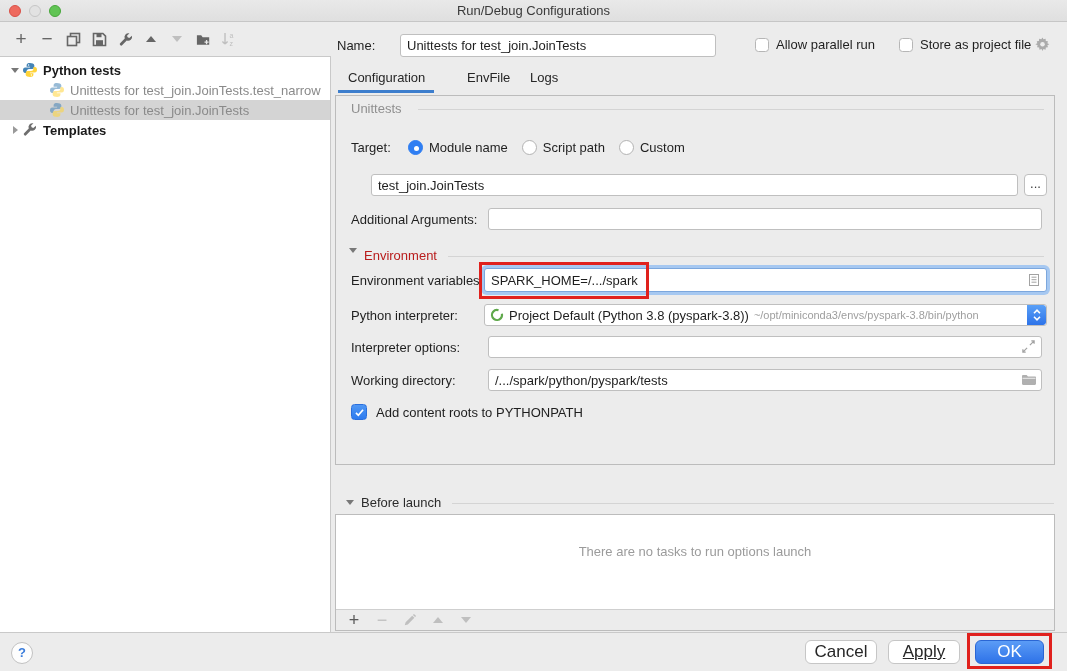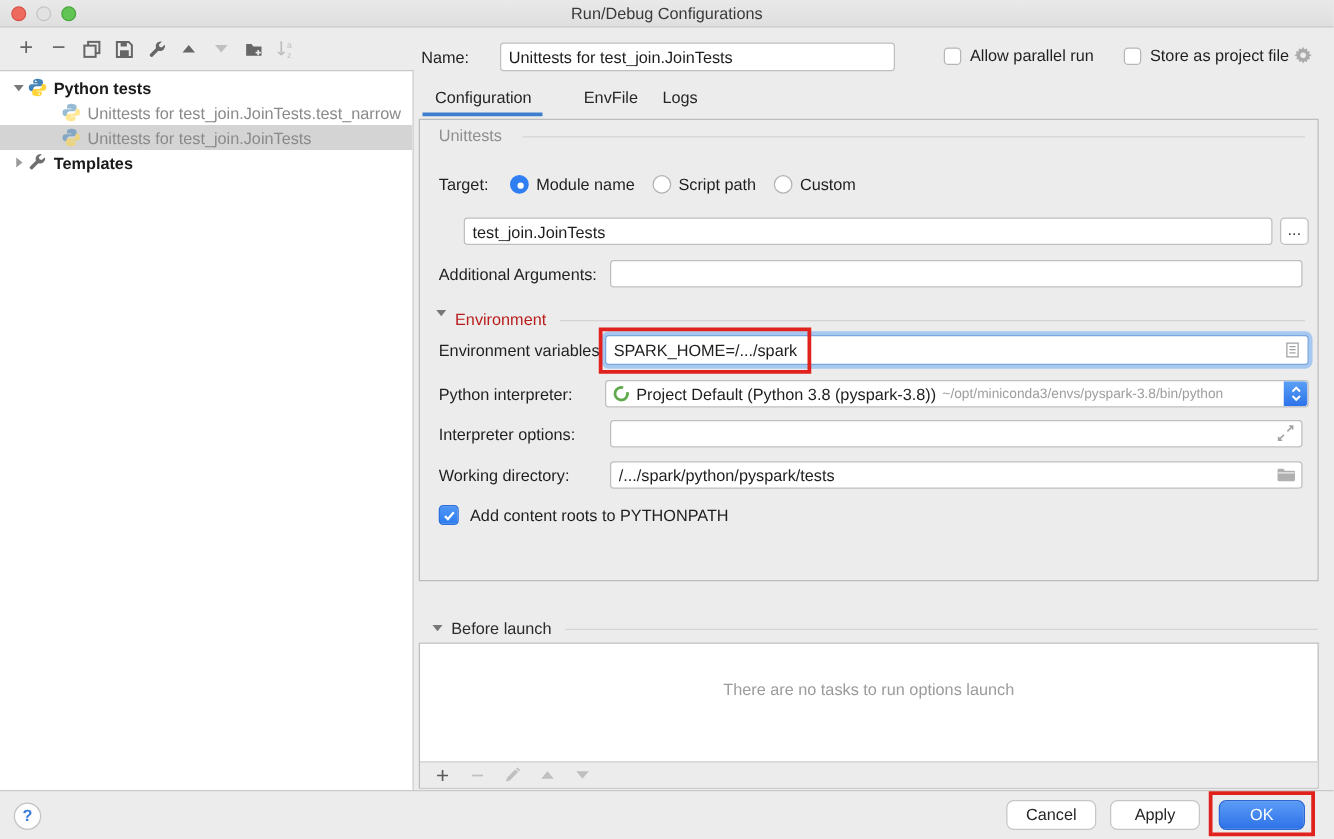--- a/index.html
+++ b/index.html
@@ -110,23 +110,23 @@
                 border-top:1px solid #cfcfcf; display:flex; align-items:center; gap:12px; padding-left:10px; }
   .bl-toolbar .tool { font-size:16px; }
 
   
   .footer { position:absolute; left:0; right:0; bottom:0; height:39px; background:#ececec;
             border-top:1px solid #c9c9c9; }
   .help-btn { position:absolute; left:11px; top:642px; width:22px; height:22px; border-radius:50%;
               background:#fdfdfd; border:1px solid #c2c2c2; color:#3a7cdb; font-weight:bold;
               text-align:center; line-height:20px; font-size:13px; }
   .btn { position:absolute; top:640px; height:24px; border-radius:6px; border:1px solid #c6c6c6;
-         background:#fff; text-align:center; line-height:22px; color:#262626; font-size:13px; }
+         background:#fff; text-align:center; line-height:22px; color:#262626; font-size:17px; }
   .btn-cancel { left:805px; width:72px; }
-  .btn-apply  { left:888px; width:72px; }
+  .btn-apply  { left:888px; width:72px;text-decoration:underline; }
   .btn-ok     { left:975px; width:69px; background:linear-gradient(#5b9cf6,#2e72e8);
                 border-color:#2a66d4; color:#fff; }
 
   
   .redbox { position:absolute; border:3px solid #e0211d; z-index:50; pointer-events:none; }
   .red-env { left:479px; top:262px; width:170px; height:37px; }
   .red-ok  { left:967px; top:633px; width:85px;  height:36px; }
 </style>
 </head>
 <body>

